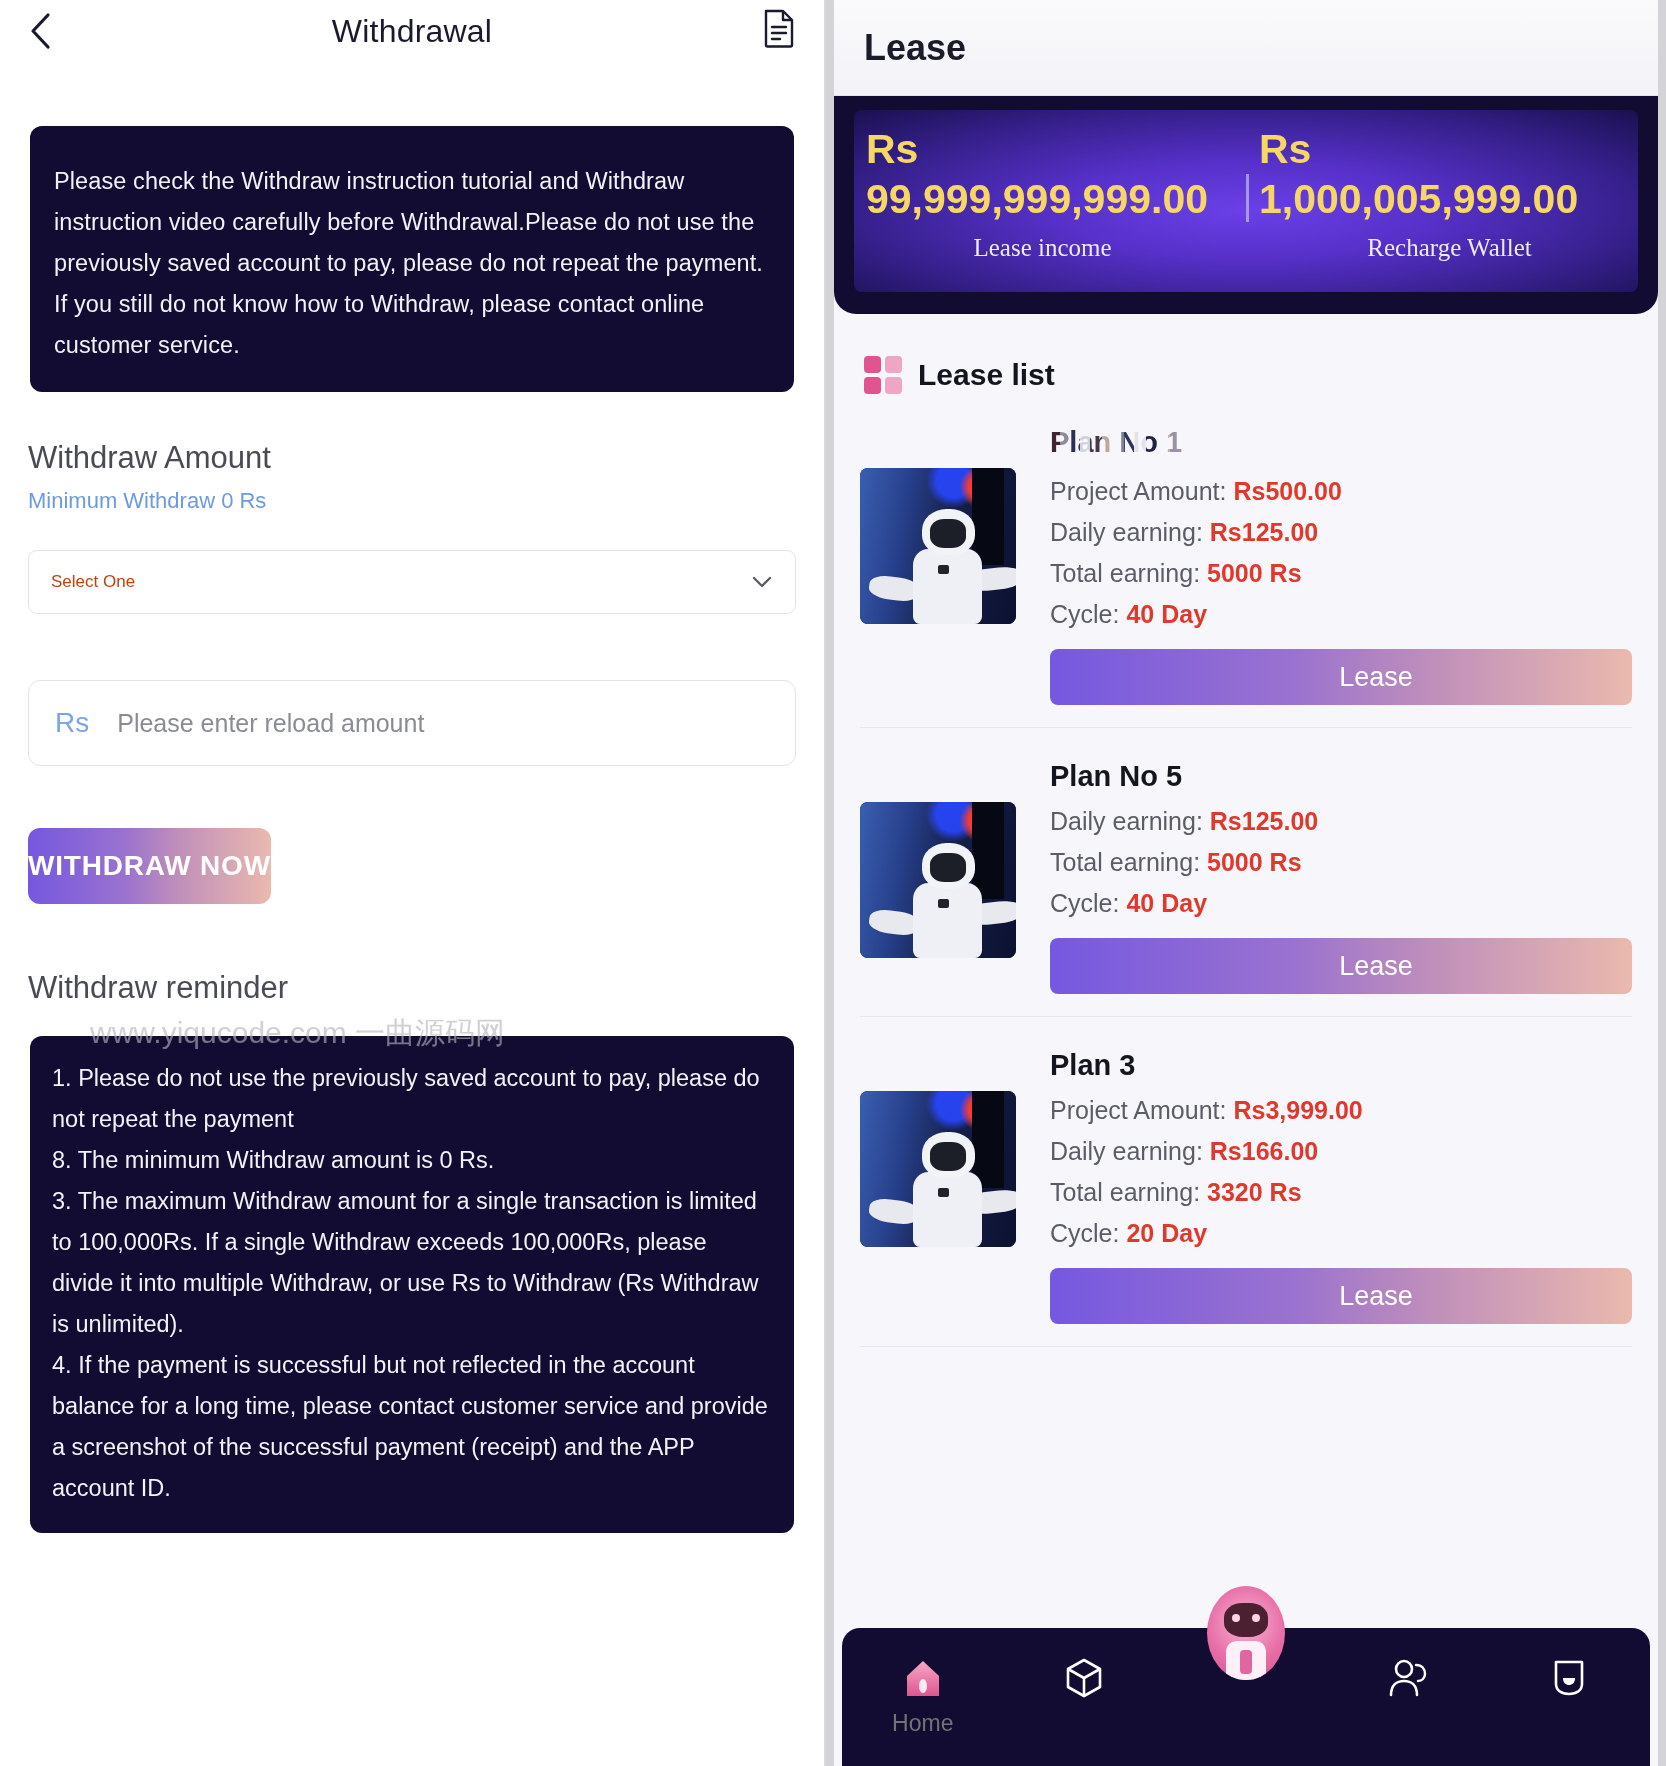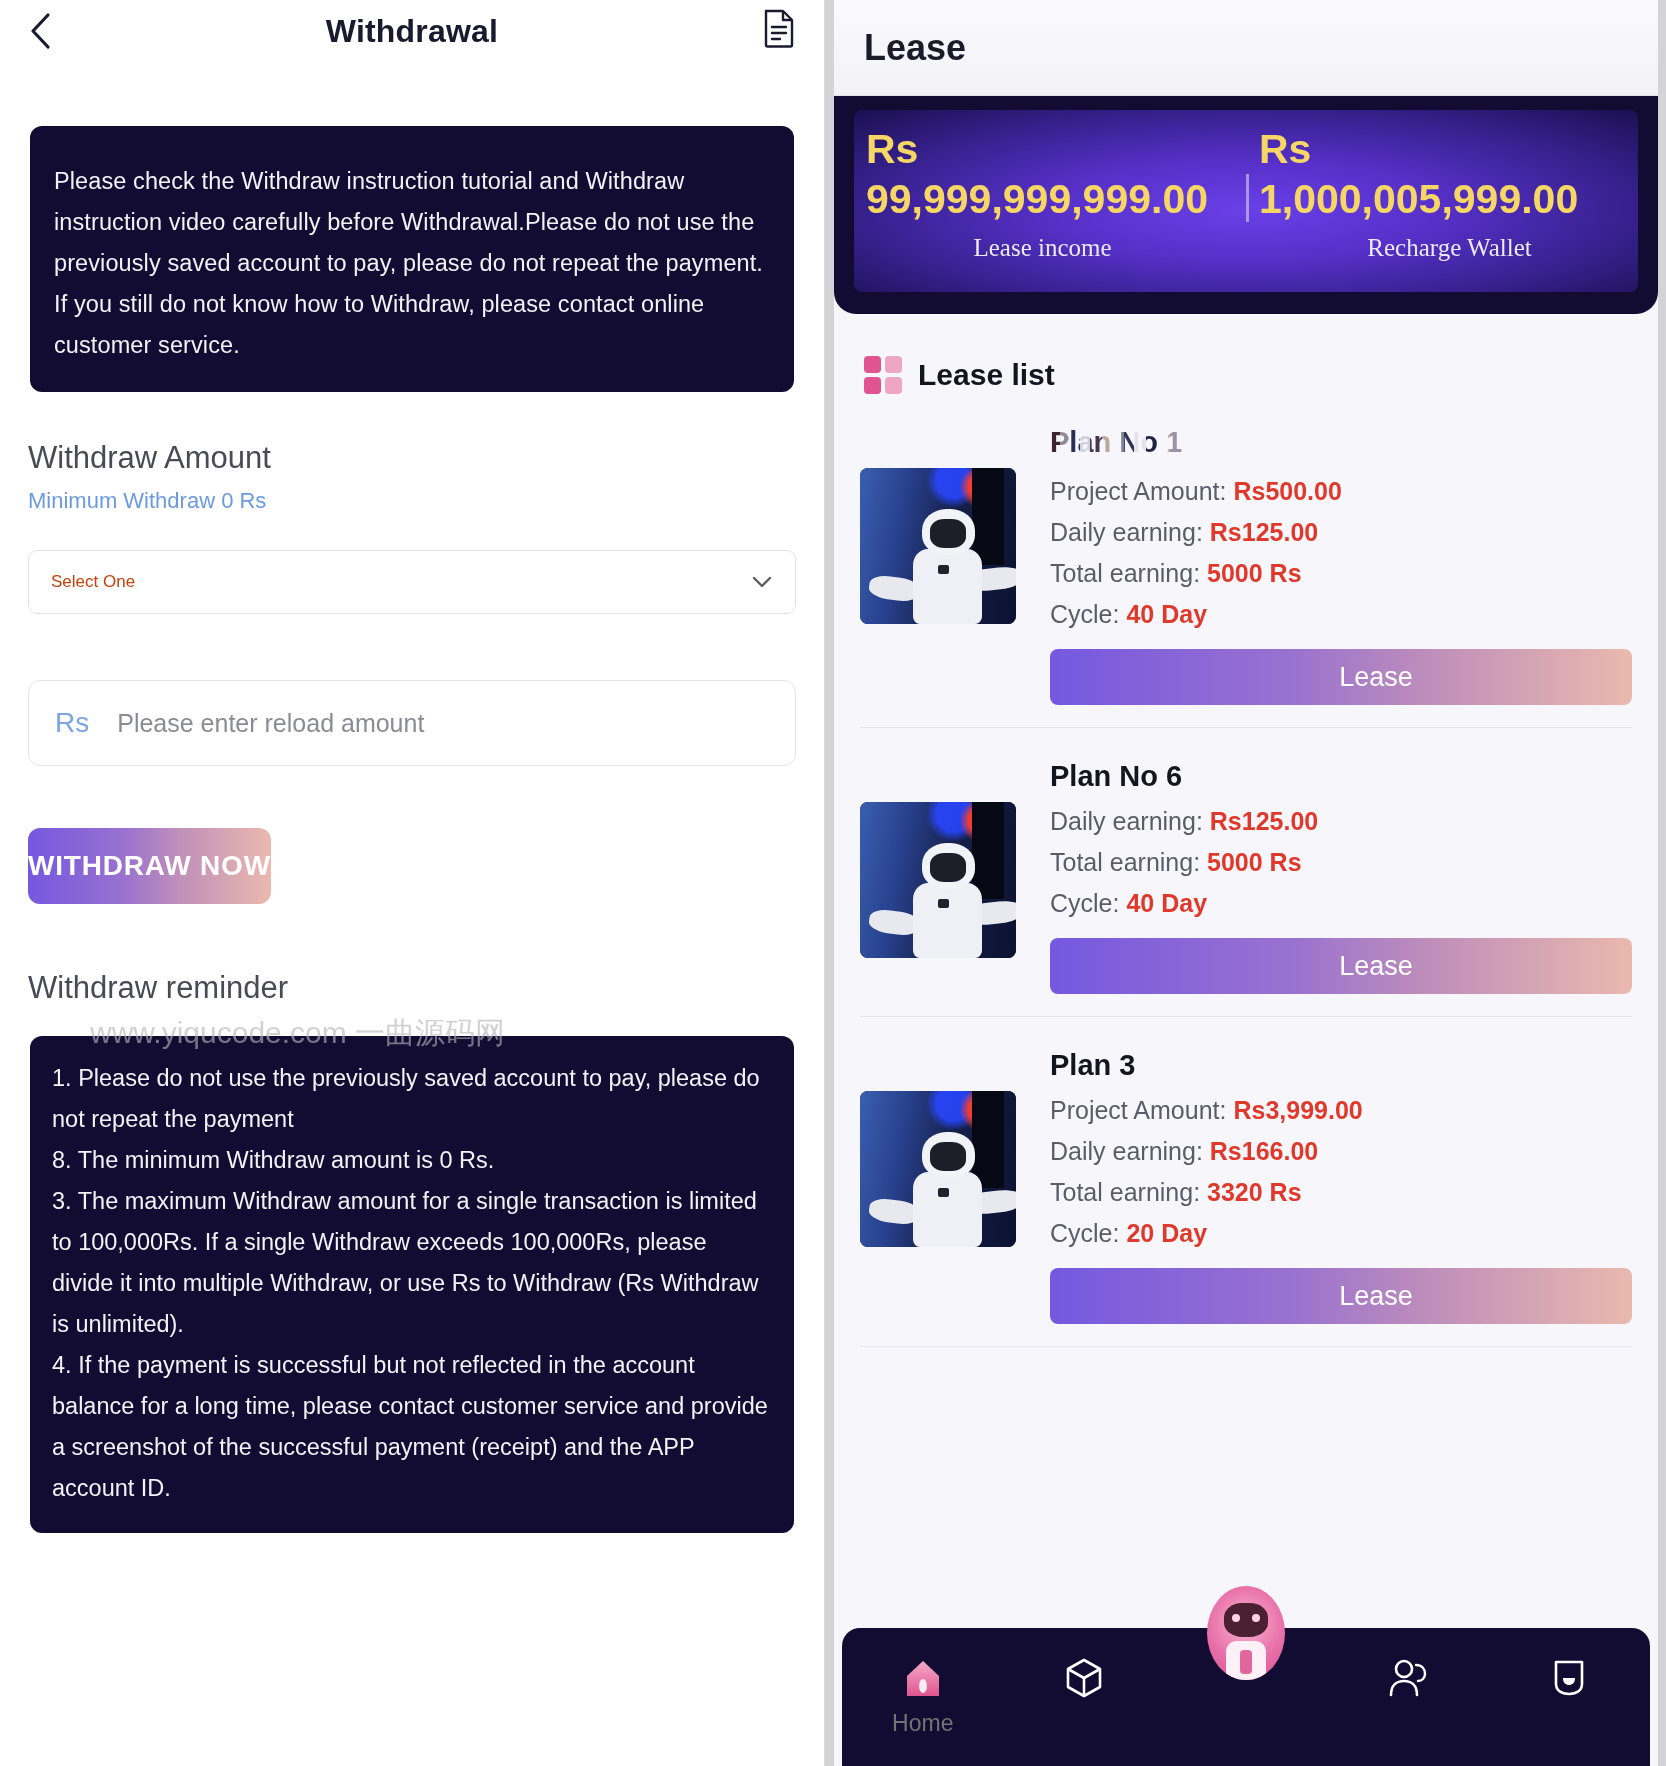--- a/index.html
+++ b/index.html
@@ -29,21 +29,21 @@
     width: 34px; height: 34px;
     display: flex; align-items: center; justify-content: center;
     cursor: pointer;
   }
   .back-chevron svg { display: block; }
   .lp-title {
     position: absolute;
     left: 0; right: 0;
     text-align: center;
     font-size: 32px;
-    font-weight: 700;
+    font-weight: 400;
     color: #1a1a2e;
     letter-spacing: 0.2px;
   }
   .doc-icon {
     position: absolute;
     right: 28px; top: 8px;
     width: 34px; height: 40px;
     cursor: pointer;
   }
 
@@ -539,21 +539,21 @@
             <div class="stage"></div>
               <div class="dark-pillar"></div>
             <div class="robot-arm-l"></div>
               <div class="robot-arm-r"></div>
             <div class="robot-body"></div>
               <div class="robot-badge"></div>
             <div class="robot-head"></div>
               <div class="robot-visor"></div>
           </div>
           <div class="plan-info">
-            <div class="plan-name">Plan No 6</div>
+            <div class="plan-name">Plan No 5</div>
             <div class="plan-line">
               <span>Daily earning:</span>
               <b>Rs125.00</b>
             </div>
             <div class="plan-line">
               <span>Total earning:</span>
               <b>5000 Rs</b>
             </div>
             <div class="plan-line">
               <span>Cycle:</span>

